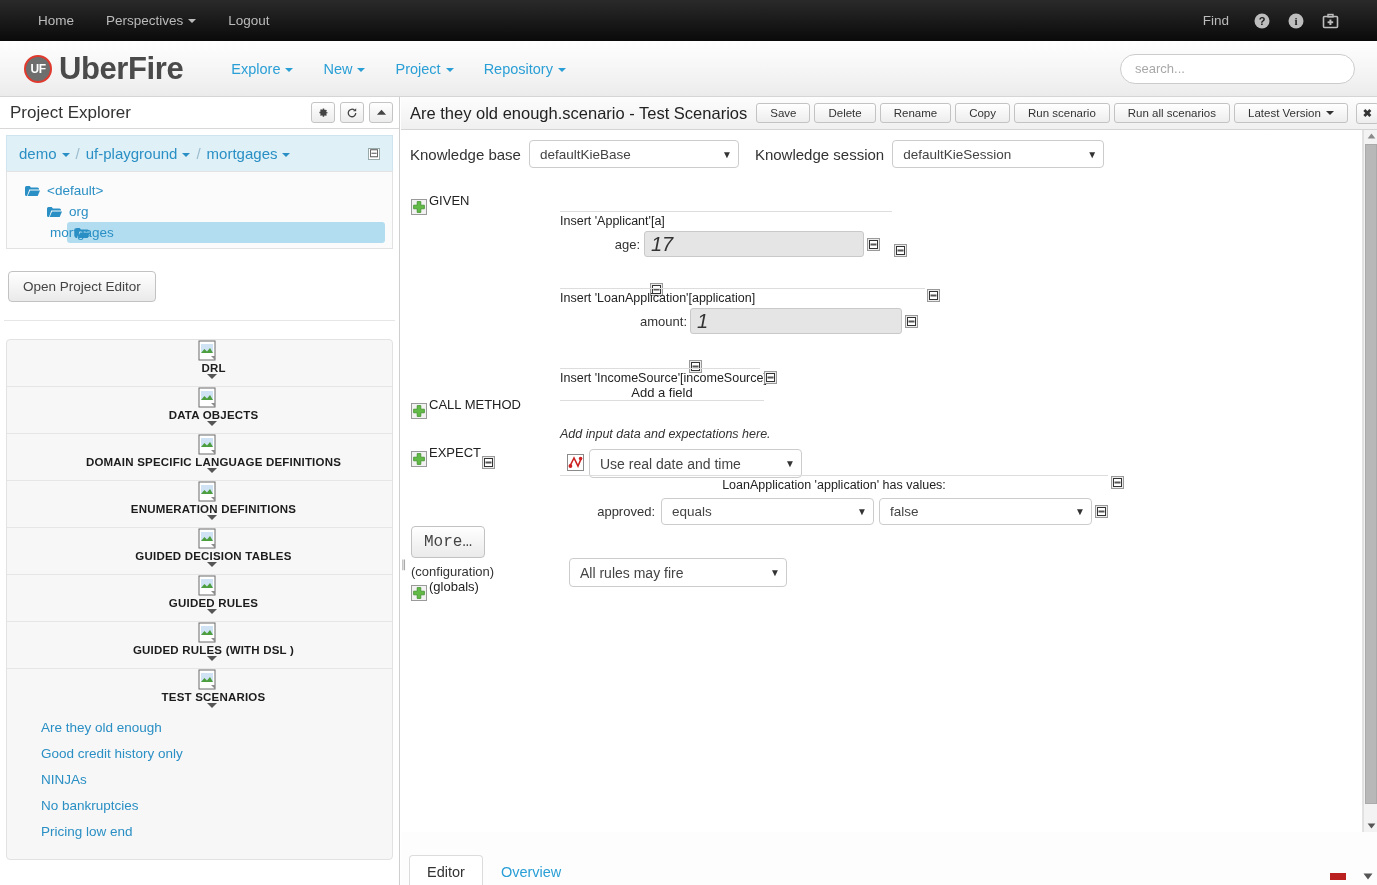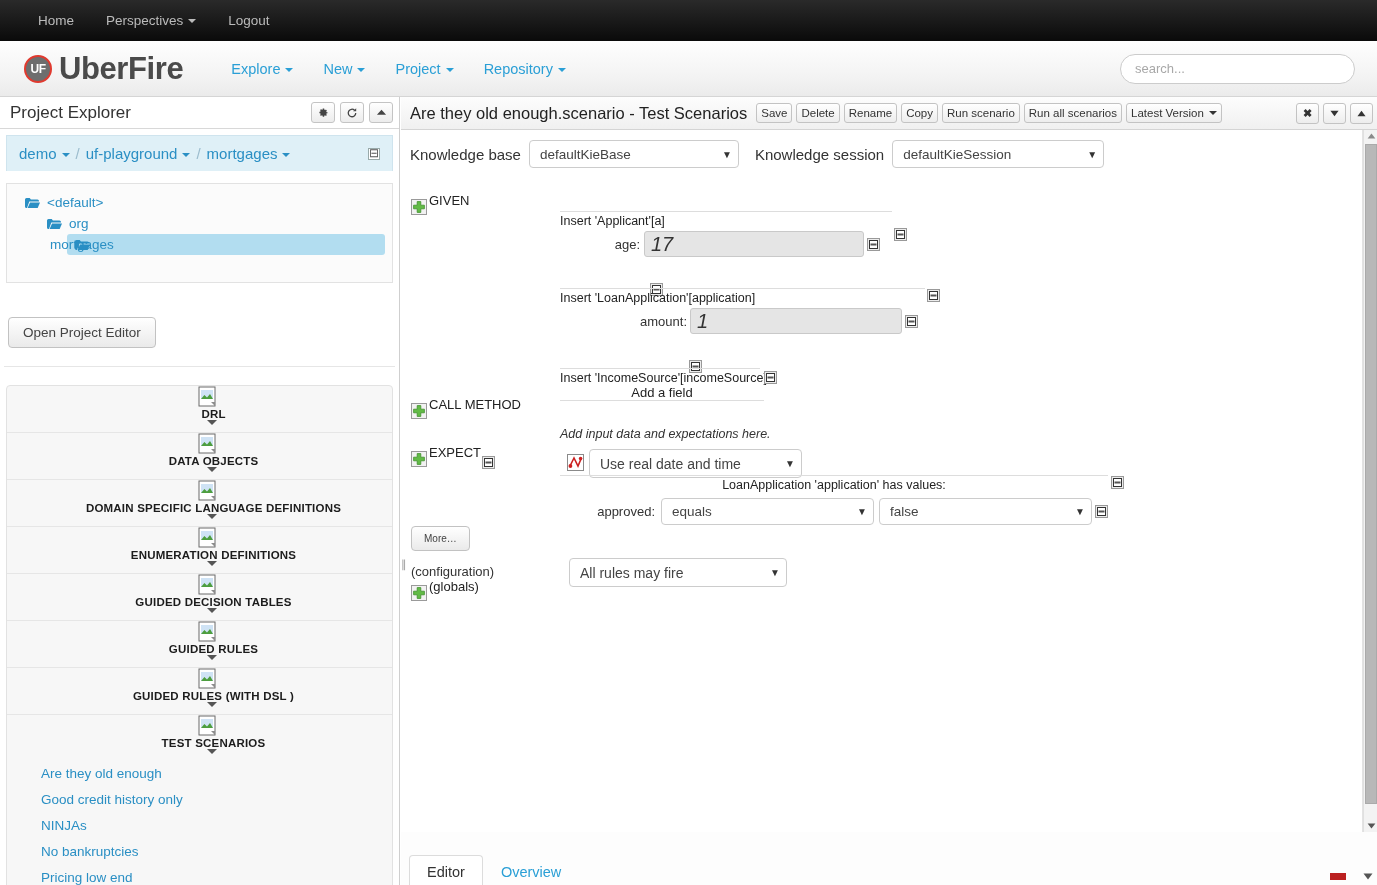--- a/index.html
+++ b/index.html
@@ -90,22 +90,22 @@
     border: 1px solid #cfe4ee; border-bottom: none;
     display: flex; align-items: center; padding: 0 12px;
   }
   .bc-link { color: #2a8fc4; font-size: 15px; cursor: pointer; }
   .bc-sep { color: #9bbccd; margin: 0 6px; font-size: 15px; }
   .bc-collapse { margin-left: auto; color: #555; font-size: 12px; cursor: pointer;
     border: 1px solid #9aa; width: 12px; height: 12px; line-height: 9px; text-align: center;
     background: #fff; }
 
   .tree {
-    margin: 12px 6px; background: #fbfbfb; border: 1px solid #e2e2e2;
-    padding: 8px 0 10px 0; height: 100px;
+    margin: 0 6px; background: #fbfbfb; border: 1px solid #e2e2e2;
+    padding: 8px 0 10px 0; height: 78px;
   }
   .tree-row {
     display: flex; align-items: center; height: 21px; cursor: pointer;
     font-size: 13.5px; color: #2a8fc4; padding-right: 10px;
   }
   .tree-row.sel { background: #b2ddf0; border-radius: 3px; }
   .folder-ic { width: 15px; height: 12px; margin-right: 7px; flex: none; }
 
   .open-proj-wrap { padding: 22px 0 0 8px; }
   .open-proj {
@@ -148,21 +148,21 @@
   }
   .ed-toolbar {
     height: 33px; display: flex; align-items: center; padding: 0 4px 0 9px;
     background: linear-gradient(to bottom,#fdfdfd,#f0f0f0);
     border-bottom: 1px solid #d4d4d4;
   }
   .ed-title { font-size: 16.5px; color: #222; white-space: nowrap; margin-right: 9px; }
   .ed-btn {
     border: 1px solid #c3c3c3; border-radius: 3px;
     background: linear-gradient(to bottom,#ffffff,#ededed);
-    font-size: 11.5px; color: #333; padding: 3px 4px; margin-right: 4px;
+    font-size: 11.5px; color: #333; padding: 3px 13px; margin-right: 4px;
     cursor: pointer; white-space: nowrap; font-family: "Liberation Sans", sans-serif;
   }
   .ed-btn.ver { display: flex; align-items: center; }
   .ed-icobtn {
     border: 1px solid #c3c3c3; border-radius: 3px;
     background: linear-gradient(to bottom,#ffffff,#ededed);
     width: 23px; height: 21px; margin-left: 4px; cursor: pointer;
     display: flex; align-items: center; justify-content: center;
     font-size: 11px; color: #333; font-weight: bold;
   }
@@ -213,22 +213,22 @@
 
   .expect-box { position: absolute; }
   .expect-title {
     font-size: 12.5px; color: #222; text-align: center;
     border-top: 1px solid #ddd; padding-top: 2px;
   }
 
   .more-btn {
     position: absolute; border: 1px solid #c2c2c2; border-radius: 4px;
     background: linear-gradient(to bottom,#ffffff,#eaeaea);
-    padding: 6px 12px; font-size: 10px; color: #444; cursor: pointer;
-    font-family: Liberation Sans, sans-serif;
+    padding: 6px 12px; font-size: 16px; color: #444; cursor: pointer;
+    font-family: Liberation Mono, monospace;
   }
   .splitter {
     position: absolute; left: 0px; top: 390px; width: 6px; height: 24px;
     color: #999; font-size: 11px; letter-spacing: -1px; cursor: col-resize;
   }
 
   
   .v-scroll {
     position: absolute; right: 0; top: 33px; width: 14px; height: 702px;
     background: #f3f3f3; border-left: 1px solid #e0e0e0;
@@ -272,20 +272,45 @@
 <div class="topbar">
   <div class="topbar-left">
     <div class="tb-item">
       <span>Home</span>
     </div>
     <div class="tb-item">
       <span>Perspectives</span><span class="caret"></span>
     </div>
     <div class="tb-item">
       <span>Logout</span>
+    </div>
+  </div>
+  <div class="topbar-right">
+    <div class="tb-item">
+      <span>Find</span>
+    </div>
+    <div class="tb-icon">
+      <svg width="16" height="16" viewBox="0 0 16 16">
+          <circle cx="8" cy="8" r="7.5" fill="#bdbdbd"></circle>
+          <text x="8" y="12" font-size="11" font-weight="bold" text-anchor="middle" fill="#1a1a1a" font-family="Liberation Sans, sans-serif">?</text>
+        </svg>
+    </div>
+    <div class="tb-icon">
+      <svg width="16" height="16" viewBox="0 0 16 16">
+          <circle cx="8" cy="8" r="7.5" fill="#bdbdbd"></circle>
+          <text x="8" y="12" font-size="11" font-weight="bold" text-anchor="middle" fill="#1a1a1a" font-family="Liberation Serif, serif">i</text>
+        </svg>
+    </div>
+    <div class="tb-icon">
+      <svg width="17" height="16" viewBox="0 0 17 16">
+          <rect x="1.5" y="3.5" width="14" height="11" rx="1" fill="none" stroke="#bdbdbd" stroke-width="1.6"></rect>
+          <rect x="6" y="1.5" width="5" height="2.4" fill="none" stroke="#bdbdbd" stroke-width="1.4"></rect>
+          <rect x="7.4" y="6.5" width="2" height="5.5" fill="#bdbdbd"></rect>
+          <rect x="5.6" y="8.3" width="5.6" height="1.9" fill="#bdbdbd"></rect>
+        </svg>
     </div>
   </div>
 </div>
 
 <div class="brandbar">
   <div class="logo-wrap">
     <div class="logo-mark">
       <span>UF</span>
     </div>
     <div class="logo-text">UberFire</div>
@@ -547,21 +572,21 @@
         <span class="plus-ic">
           <svg width="16" height="16" viewBox="0 0 16 16">
               <rect x="0.5" y="0.5" width="15" height="15" fill="#f2f2f2" stroke="#9a9a9a"></rect>
               <path fill="#62bb46" stroke="#3f8f2c" stroke-width="0.8" d="M6.2 2.6h3.6v3.6h3.6v3.6H9.8v3.6H6.2V9.8H2.6V6.2h3.6z"></path>
             </svg>
         </span>
         <span class="sect-label" style="margin-top:-6px;">GIVEN</span>
       </div>
 
       <div class="fact-block" style="left:159px; top:43px; width:347px;">
-        <div style="display:flex; align-items:center;">
+        <div style="display:flex; align-items:flex-end;">
           <div style="flex:1;">
             <div class="fact-title">Insert 'Applicant'[a]</div>
             <div class="field-row">
               <span class="field-label" style="width:80px;">age:</span>
               <input class="txt-input" style="width: 220px; margin-left: 4px;" value="17">
               <span class="minus-ic" style="margin-left:3px;">
                 <svg width="13" height="13" viewBox="0 0 13 13">
                     <rect x="0.5" y="0.5" width="12" height="12" fill="#ececec" stroke="#999"></rect>
                     <rect x="2.5" y="2.5" width="8" height="8" fill="#fff" stroke="#333"></rect>
                     <rect x="3.5" y="5.5" width="6" height="2" fill="#555"></rect>

